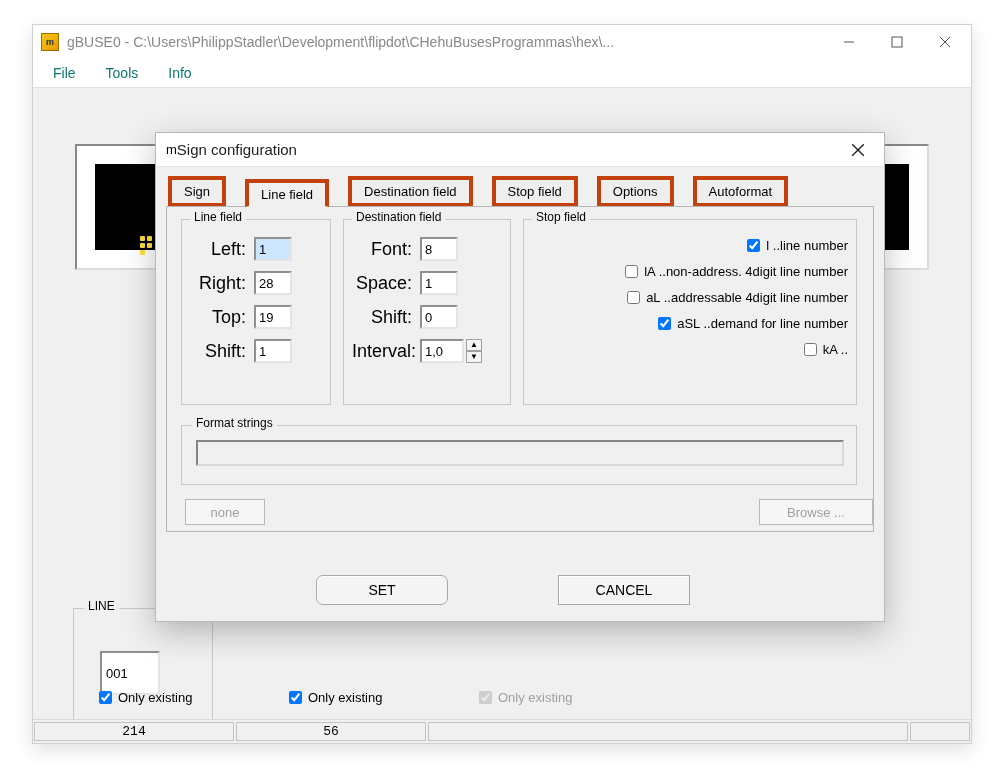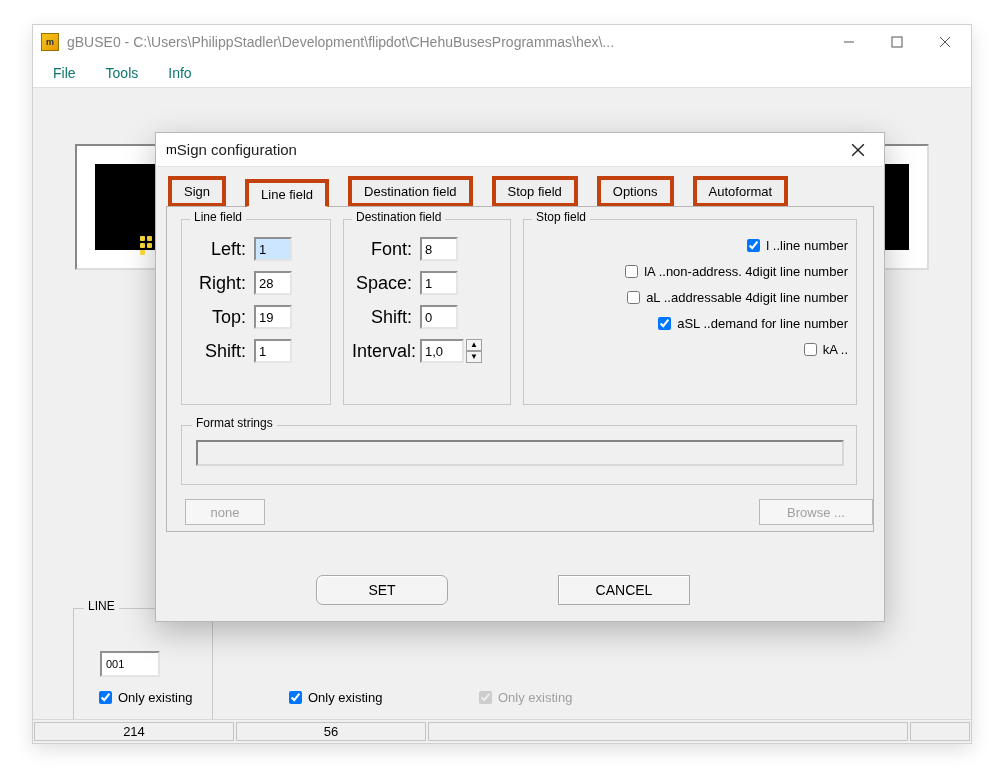--- a/index.html
+++ b/index.html
@@ -84,37 +84,38 @@
   .grp-label {
     position:absolute; top:-10px; left:10px;
     background:#f0f0f0; padding:0 4px;
     font-size:12px;
   }
   .line-input {
     position:absolute; left:26px; top:42px;
     width:60px; height:26px;
     border:2px inset #e4e4e4;
     background:#fff;
-    font-family:inherit; font-size:11px;
-    padding:2px 4px;
+    font-family:inherit; font-size:13px;
+    padding:20px 4px;
   }
   .chk-row {
     position:absolute;
     top:600px;
     display:flex; align-items:center;
     font-size:13px;
   }
   .chk-row input { margin-right:6px; }
   .statusbar {
     position:absolute;
     bottom:0; left:0; right:0;
     height:24px;
     display:flex;
     background:#f0f0f0;
     border-top:1px solid #d8d8d8;
+    font-family:Liberation Mono, monospace;
   }
   .status-cell {
     border:1px solid #c4c4c4;
     margin:2px 1px;
     padding:1px 10px;
     font-size:13px;
     display:flex; align-items:center; justify-content:center;
   }
   
   .dialog {

